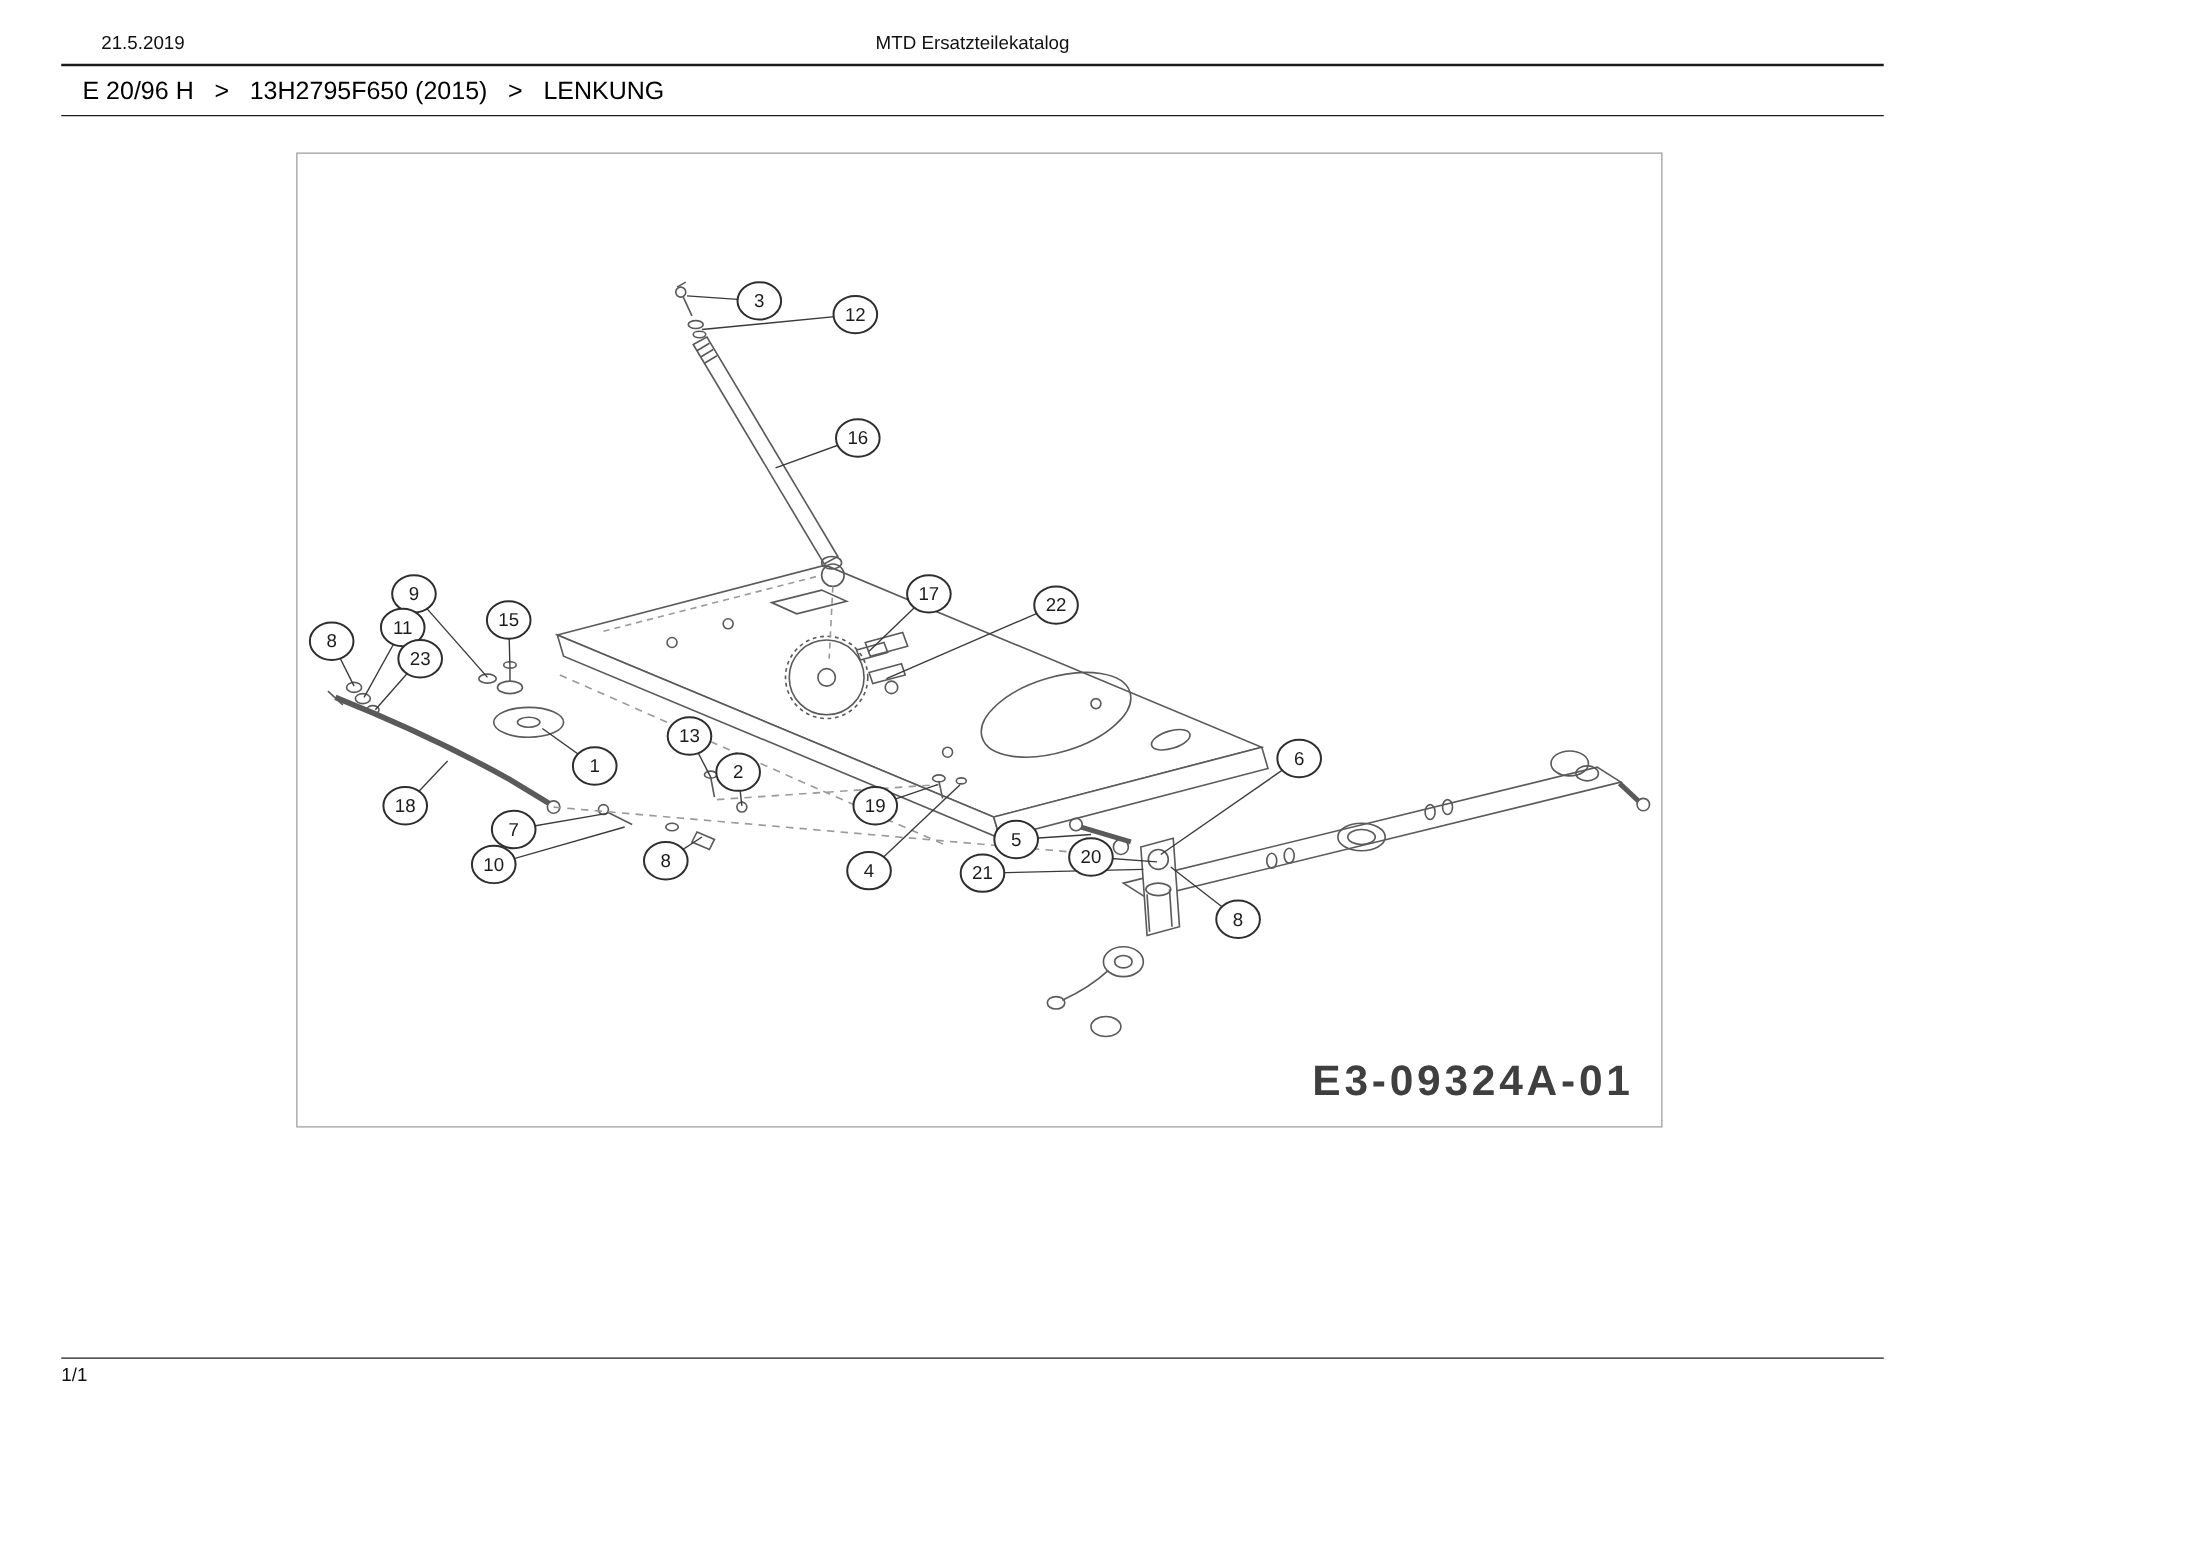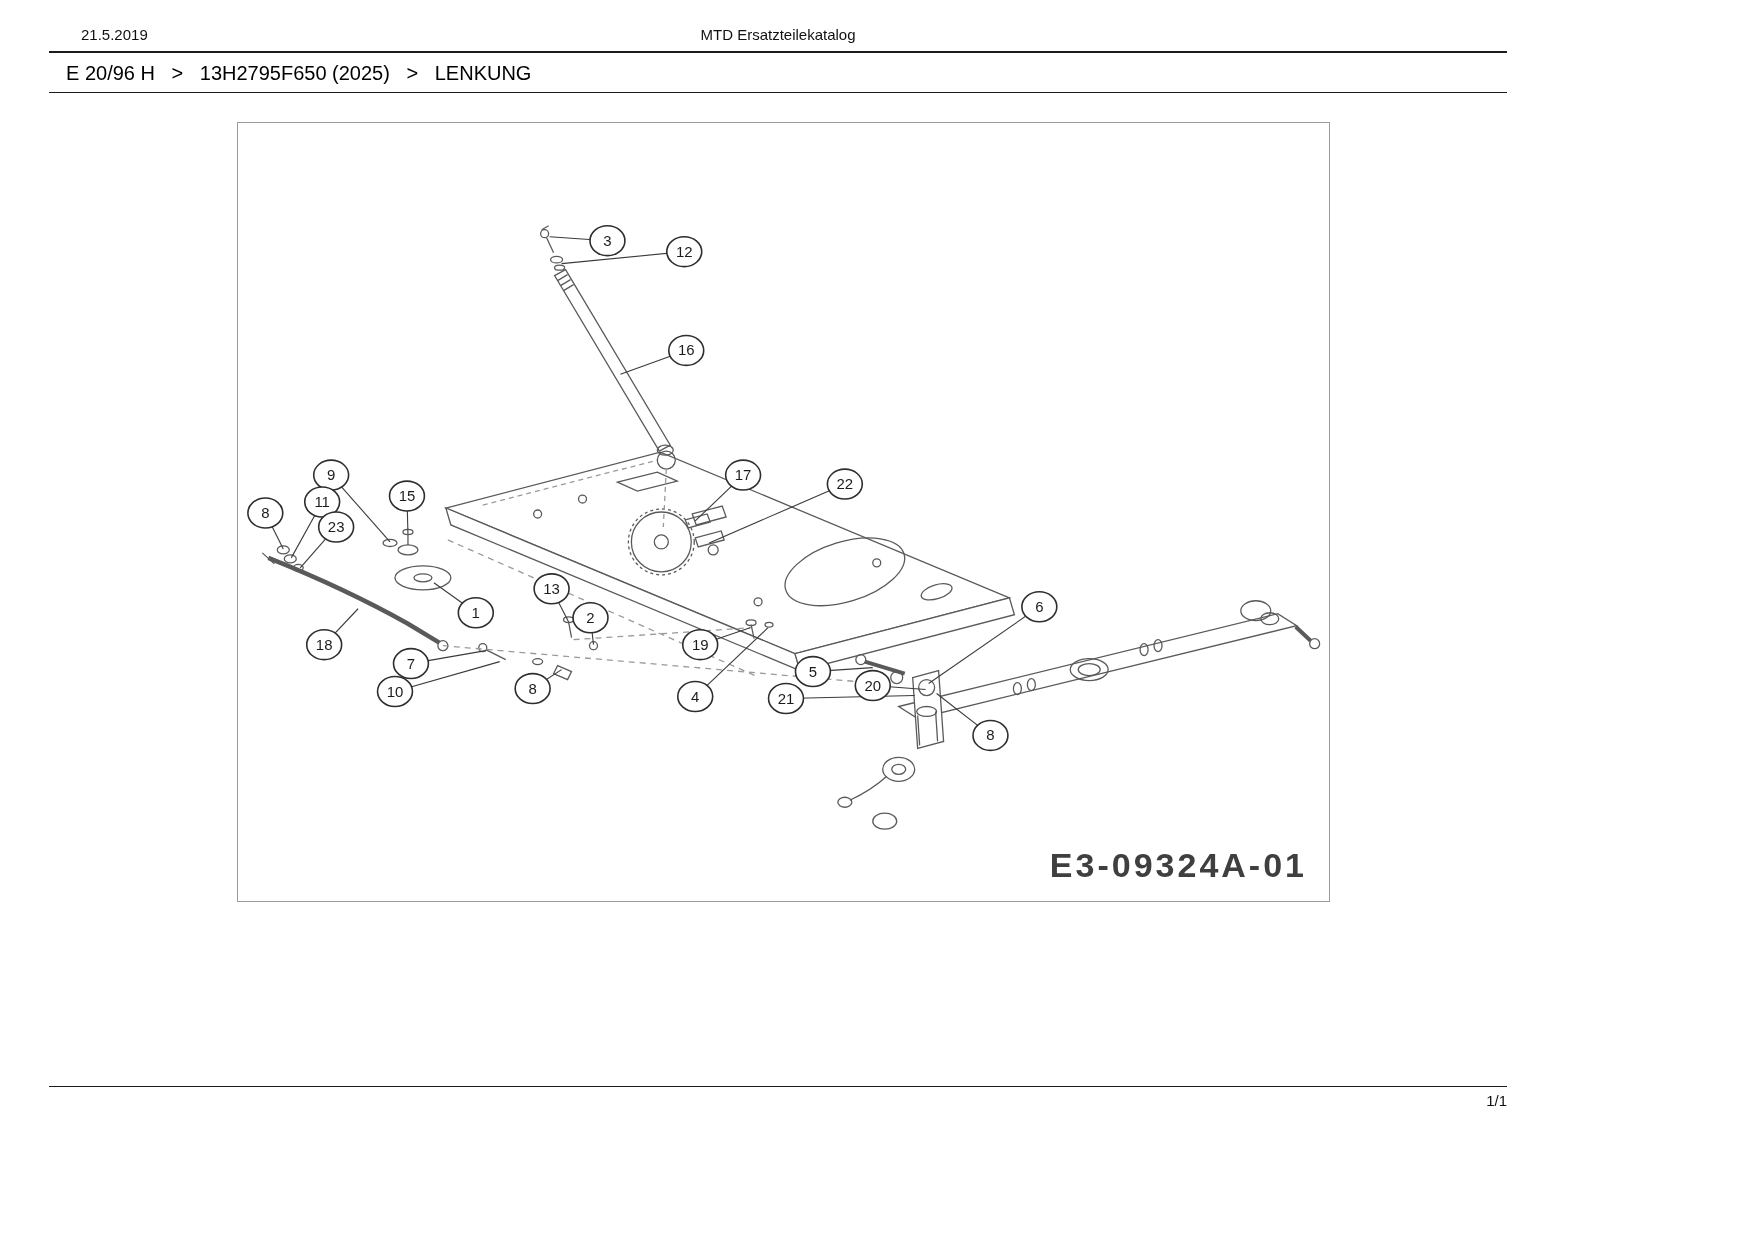--- a/index.html
+++ b/index.html
@@ -46,37 +46,37 @@
     font-size: 34px; font-weight: 600; letter-spacing: 3px;
     color: #3f3f3f;
     text-align: center;
   }
   .ft-url {
     position: absolute; left: 49px; top: 1092px;
     font-size: 15px; color: #111;
   }
   .ft-page {
     position: absolute; left: 49px; top: 1092px; width: 1458px;
-    text-align: right; font-size: 15px; color: #111;
+    font-size: 15px; color: #111;
   }
   svg text { font-family: "Liberation Sans", "DejaVu Sans", sans-serif; }
 </style>
 </head>
 <body>
 
 <div class="page">
 
   <div class="hdr-date">21.5.2019</div>
   <div class="hdr-title">MTD Ersatzteilekatalog</div>
   <div class="rule rule-top"></div>
 
   <div class="breadcrumb">
     <span>E 20/96 H</span>
     <span class="sep">&gt;</span>
-    <span>13H2795F650 (2025)</span>
+    <span>13H2795F650 (2015)</span>
     <span class="sep">&gt;</span>
     <span>LENKUNG</span>
   </div>
   <div class="rule rule-bc"></div>
 
   <div class="diagram-box">
     <svg class="drawing" viewBox="0 0 1093 780">
       <g fill="none" stroke="#5a5a5a" stroke-width="1.3">
 
         <path d="M208,386 L423,330 L773,476 L558,532 Z" fill="#ffffff"></path>

